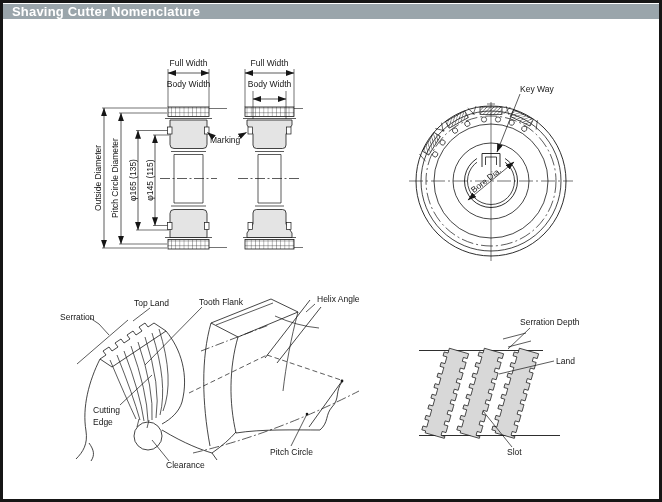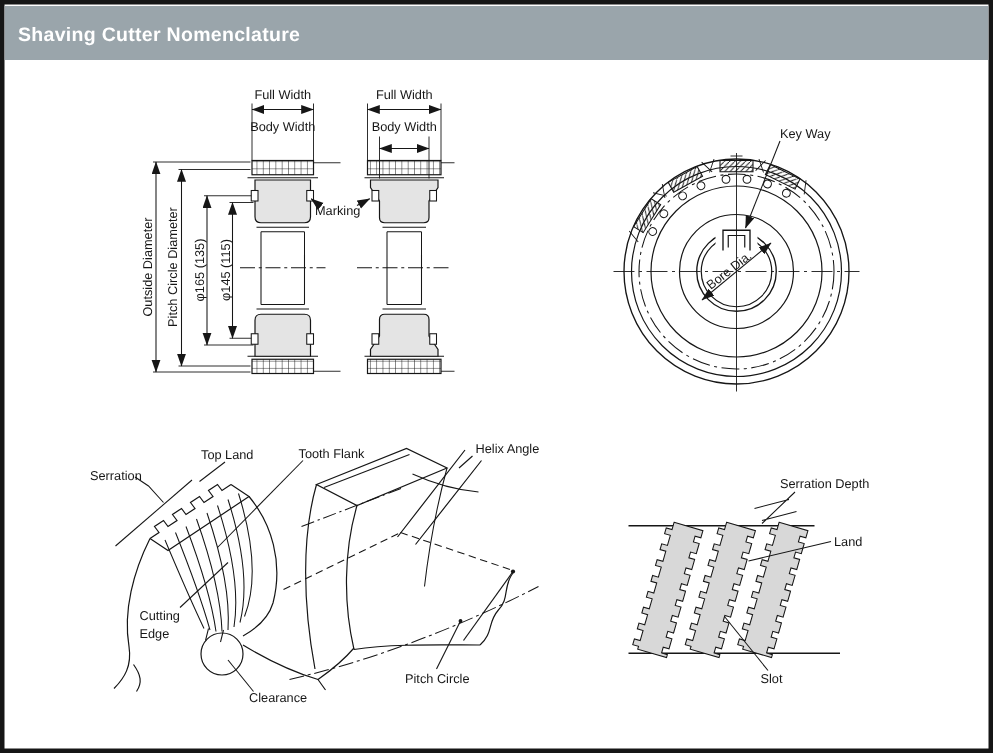--- a/index.html
+++ b/index.html
@@ -6,21 +6,21 @@
   .page{
     position:relative;
     width:662px;height:502px;
     box-sizing:border-box;
     border:3px solid #161616;
     background:#fff;
     font-family:"Liberation Sans", sans-serif;
     overflow:hidden;
   }
   .header-bar{
-    position:absolute;top:1px;left:0;right:0;height:36px;
+    position:absolute;top:1px;left:0;right:0;height:15px;
     background:#9aa5ab;
     display:flex;align-items:center;
   }
   .header-bar .title{
     color:#ffffff;font-size:13px;font-weight:bold;
     padding-left:9px;letter-spacing:0.2px;
   }
   svg.art{position:absolute;left:0;top:22px;width:656px;height:474px;}
   svg text{font-family:"Liberation Sans", sans-serif;fill:#161616;}
   .lbl{font-size:8.5px;}

